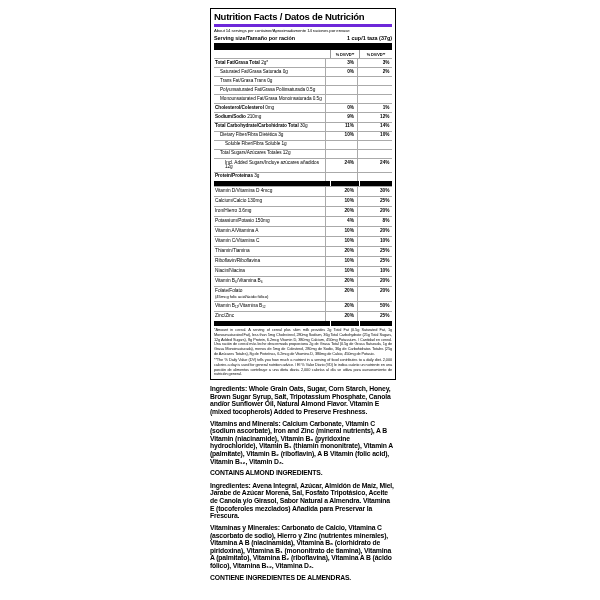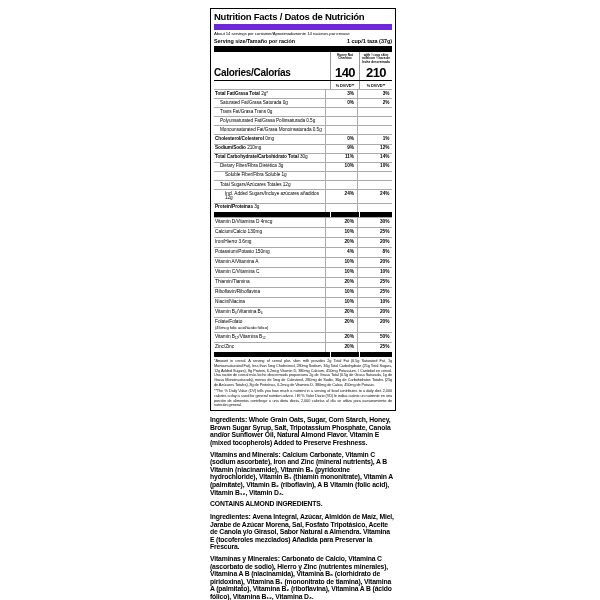--- a/index.html
+++ b/index.html
@@ -1,21 +1,21 @@
 <!DOCTYPE html>
 <html><head>
 <meta charset="utf-8">
 <style>
   html,body{margin:0;padding:0}
   body{width:600px;height:600px;background:#fff;color:#000;
        font-family:"Liberation Sans","DejaVu Sans",sans-serif;position:relative;overflow:hidden}
   .label-wrap{position:absolute;left:210px;top:8px;width:186px}
   .nf-box{border:1px solid #000;padding:2px 3px 2px 3px;background:#fff}
   .nf-title{font-size:9.5px;font-weight:bold;letter-spacing:-0.25px;white-space:nowrap;
-            border-bottom:6px solid #6d28d9;padding-bottom:1.5px}
+            border-bottom:3px solid #6d28d9;padding-bottom:1.5px}
   .nf-servings{font-size:4.3px;padding:1.5px 0 1px;letter-spacing:-0.1px;white-space:nowrap}
   .nf-ss-row{display:flex;justify-content:space-between;font-size:5.4px;font-weight:bold;
              padding:1px 0 2px}
   .topbar{height:6px;background:#000}
   
   .v1{width:28px}
   .v2{width:32px}
   .hd{display:flex;align-items:stretch}
   .hd-left{flex:1;display:flex;align-items:flex-end;font-size:10px;font-weight:bold;
            letter-spacing:-0.3px;padding:0 0 2px 0}
@@ -63,31 +63,20 @@
 
     <div class="nf-servings">About 14 servings per container/Aproximadamente 14 raciones por envase</div>
 
     <div class="nf-ss-row">
       <span>Serving size/Tamaño por ración</span>
       <span>1 cup/1 taza (37g)</span>
     </div>
 
     <div class="topbar"></div>
 
-    <div class="hd">
-      <div class="hd-left">Calories/Calorías</div>
-      <div class="hd-col v1">
-        <div class="ch">Honey Nut Cheerios</div>
-        <div class="cal">140</div>
-      </div>
-      <div class="hd-col v2">
-        <div class="ch">with ¾ cup skim milk/con ¾ taza de leche descremada</div>
-        <div class="cal">210</div>
-      </div>
-    </div>
 
     <div class="dvrow">
       <div class="sp"></div>
       <div class="dv v1">% DV/VD**</div>
       <div class="dv v2">% DV/VD**</div>
     </div>
 
     <div>
 
     <div class="nrow r-bold">

